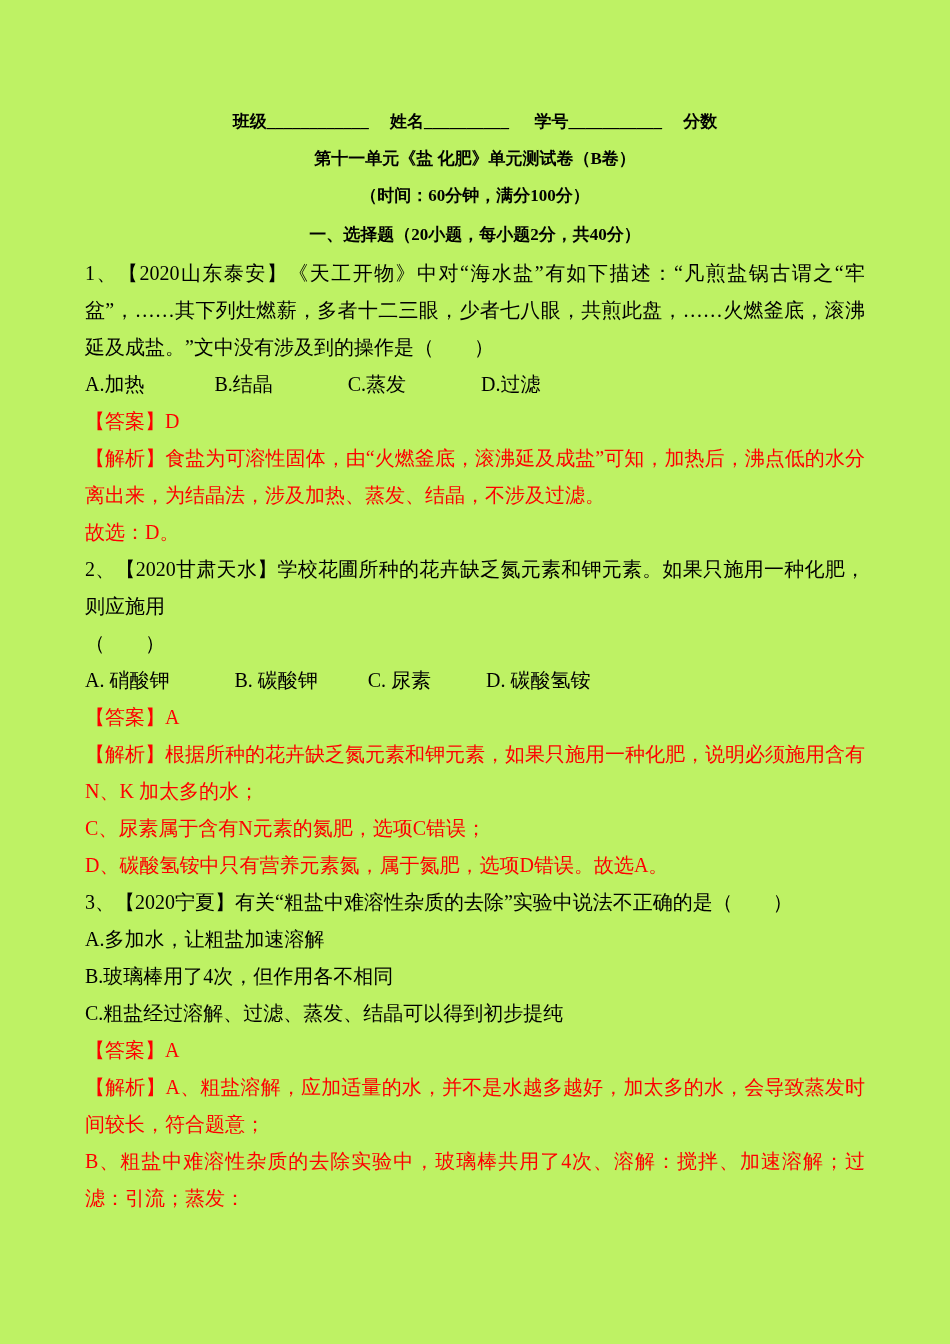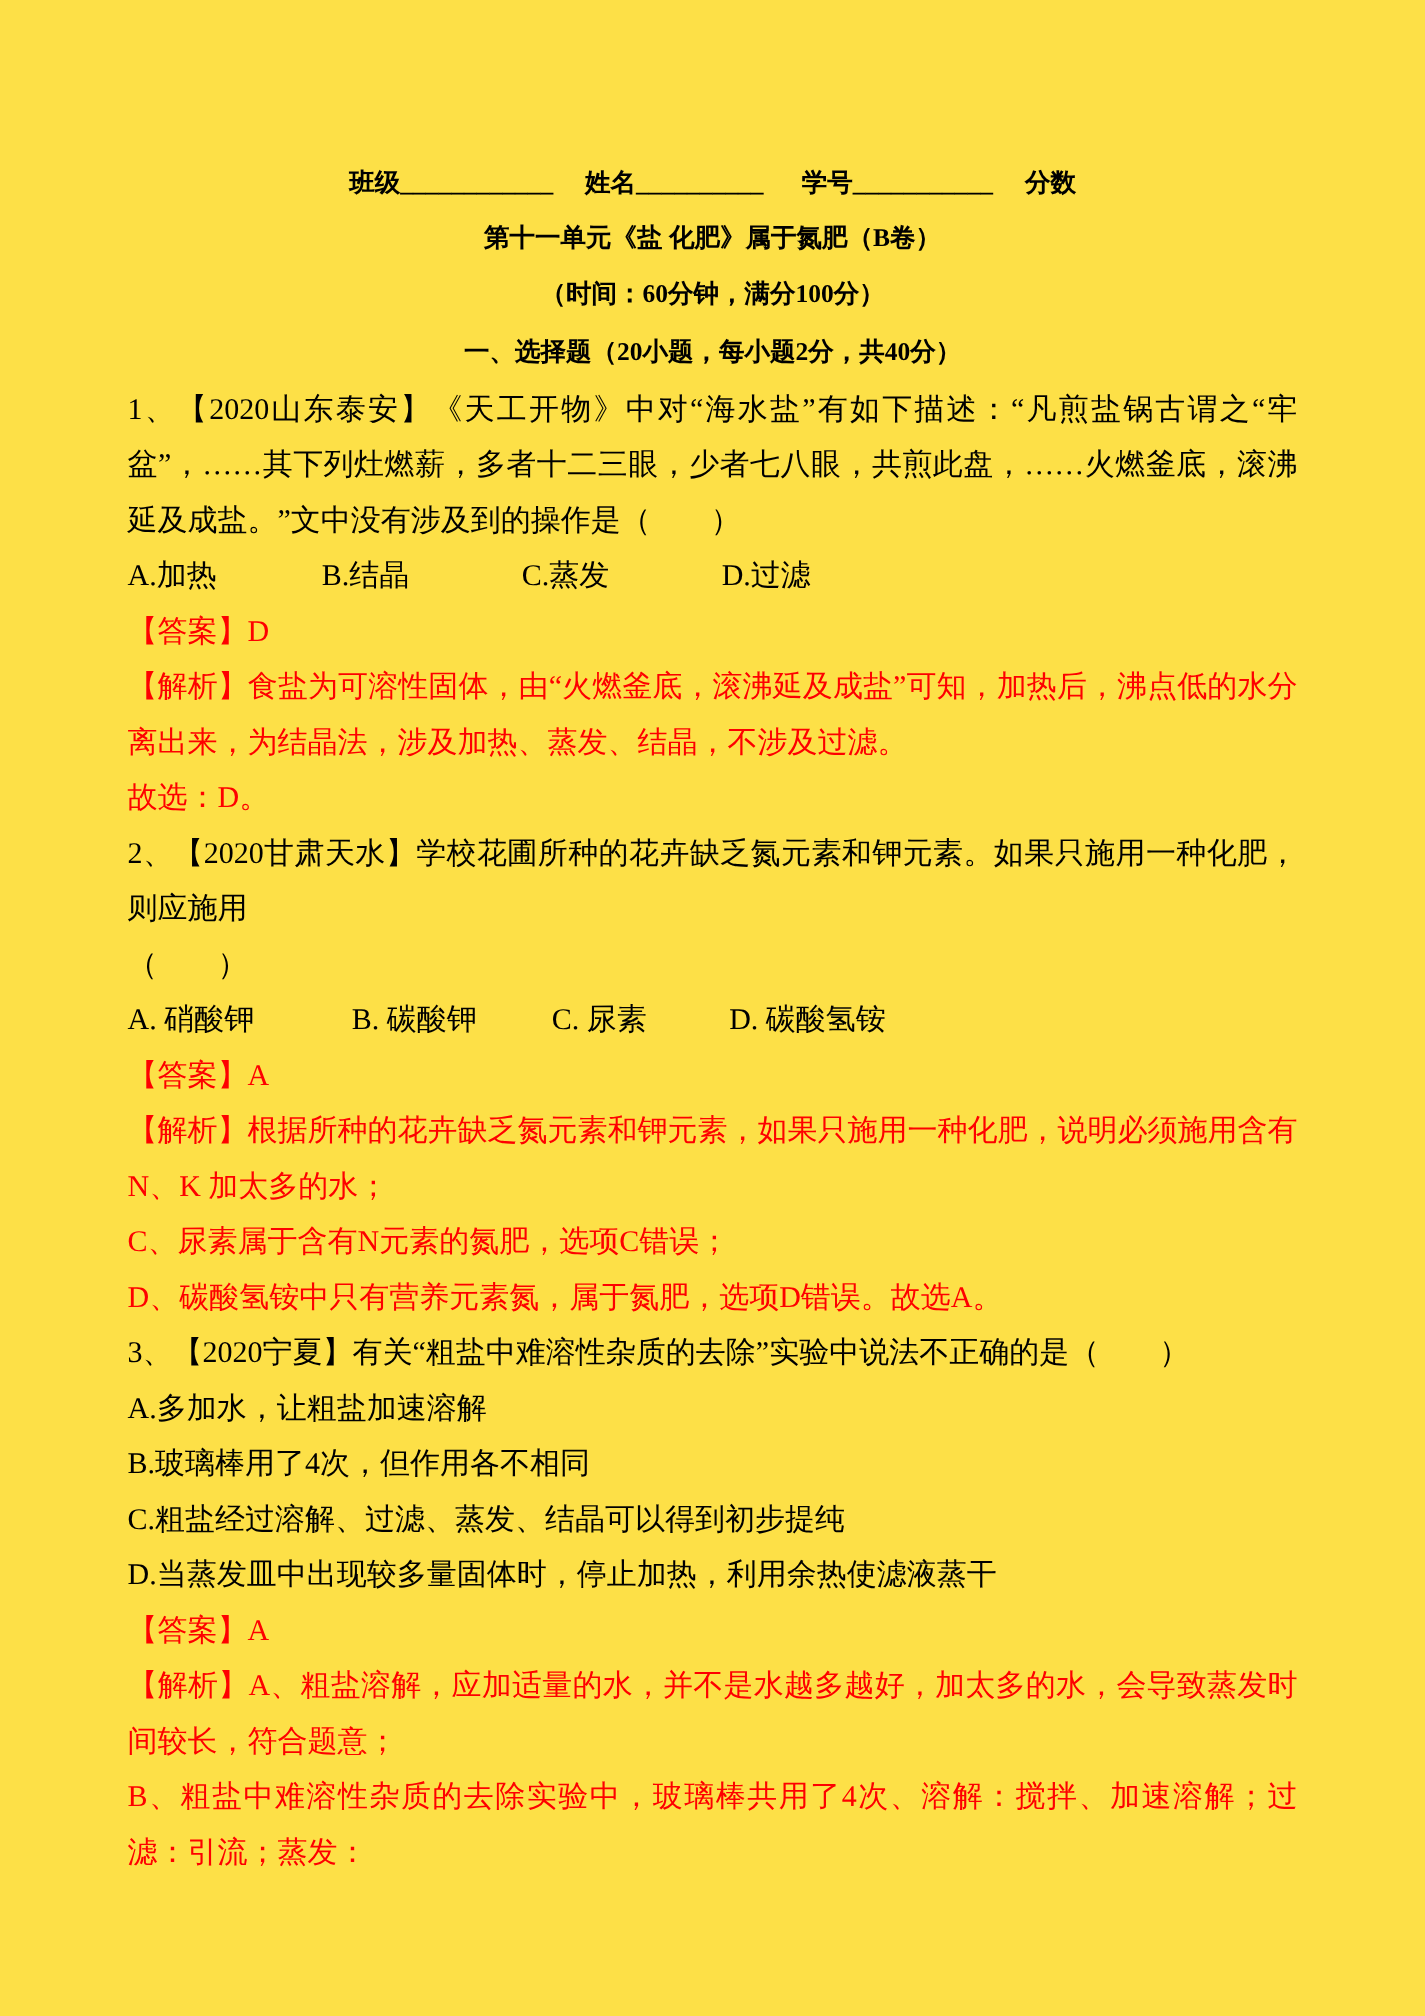--- a/index.html
+++ b/index.html
@@ -1,21 +1,21 @@
 <!DOCTYPE html>
 <html><head>
 <meta charset="utf-8">
 <style>
   * { margin: 0; padding: 0; box-sizing: border-box; }
   html, body { background: #888; }
   .page {
     width: 950px;
     height: 1344px;
     margin: 0 auto;
-    background: #fde047;
+    background: #bef264;
     font-family: "Liberation Serif", "DejaVu Serif", serif;
     color: #000000;
     padding: 103px 85px 40px 85px;
     overflow: hidden;
   }
   .hdr {
     text-align: center;
     font-weight: bold;
     font-size: 17px;
     line-height: 37px;
@@ -38,38 +38,37 @@
     word-break: break-all;
   }
   .para.black { color: #000000; }
   .para.red { color: #fe0000; }
 </style>
 </head>
 <body>
 
 <div class="page">
   <div class="hdr">班级____________　 姓名__________　  学号___________　 分数</div>
-  <div class="hdr">第十一单元《盐 化肥》属于氮肥（B卷）</div>
+  <div class="hdr">第十一单元《盐 化肥》单元测试卷（B卷）</div>
   <div class="hdr">（时间：60分钟，满分100分）</div>
   <div class="section-heading">一、选择题（20小题，每小题2分，共40分）</div>
   <div class="doc-body">
       <p class="para black">1、【2020山东泰安】《天工开物》中对“海水盐”有如下描述：“凡煎盐锅古谓之“牢盆”，……其下列灶燃薪，多者十二三眼，少者七八眼，共煎此盘，……火燃釜底，滚沸延及成盐。”文中没有涉及到的操作是（　　）</p>
       <p class="para black">A.加热　　　  B.结晶　　　   C.蒸发　　　   D.过滤</p>
       <p class="para red">【答案】D</p>
       <p class="para red">【解析】食盐为可溶性固体，由“火燃釜底，滚沸延及成盐”可知，加热后，沸点低的水分离出来，为结晶法，涉及加热、蒸发、结晶，不涉及过滤。</p>
       <p class="para red">故选：D。</p>
       <p class="para black">2、【2020甘肃天水】学校花圃所种的花卉缺乏氮元素和钾元素。如果只施用一种化肥，则应施用</p>
       <p class="para black">（　　）</p>
       <p class="para black">A. 硝酸钾　　 　B. 碳酸钾　　  C. 尿素　　   D. 碳酸氢铵</p>
       <p class="para red">【答案】A</p>
       <p class="para red">【解析】根据所种的花卉缺乏氮元素和钾元素，如果只施用一种化肥，说明必须施用含有 N、K 加太多的水；</p>
       <p class="para red">C、尿素属于含有N元素的氮肥，选项C错误；</p>
       <p class="para red">D、碳酸氢铵中只有营养元素氮，属于氮肥，选项D错误。故选A。</p>
       <p class="para black">3、【2020宁夏】有关“粗盐中难溶性杂质的去除”实验中说法不正确的是（　　）</p>
       <p class="para black">A.多加水，让粗盐加速溶解</p>
       <p class="para black">B.玻璃棒用了4次，但作用各不相同</p>
       <p class="para black">C.粗盐经过溶解、过滤、蒸发、结晶可以得到初步提纯</p>
-      <p class="para black">D.当蒸发皿中出现较多量固体时，停止加热，利用余热使滤液蒸干</p>
       <p class="para red">【答案】A</p>
       <p class="para red">【解析】A、粗盐溶解，应加适量的水，并不是水越多越好，加太多的水，会导致蒸发时间较长，符合题意；</p>
       <p class="para red">B、粗盐中难溶性杂质的去除实验中，玻璃棒共用了4次、溶解：搅拌、加速溶解；过滤：引流；蒸发：</p>
     </div>
 </div>
 
 </body></html>

